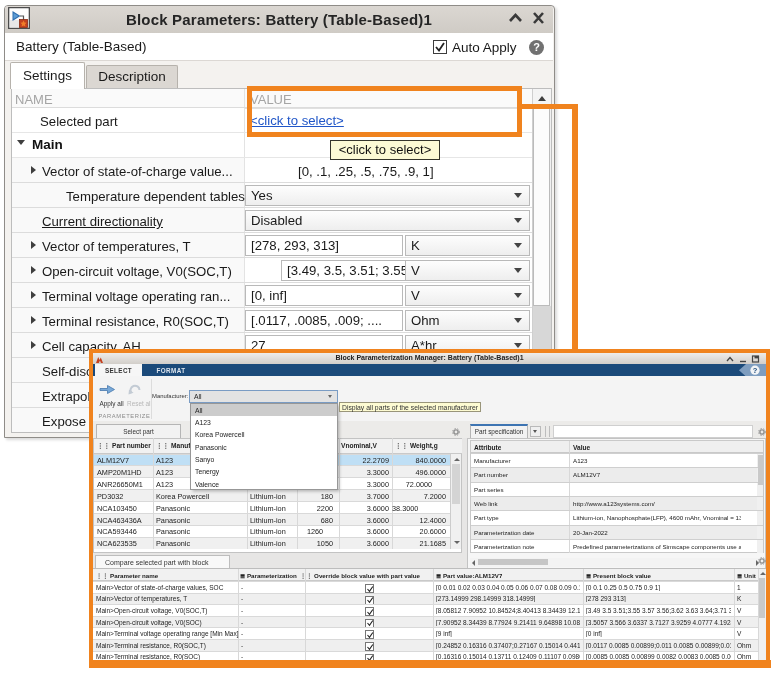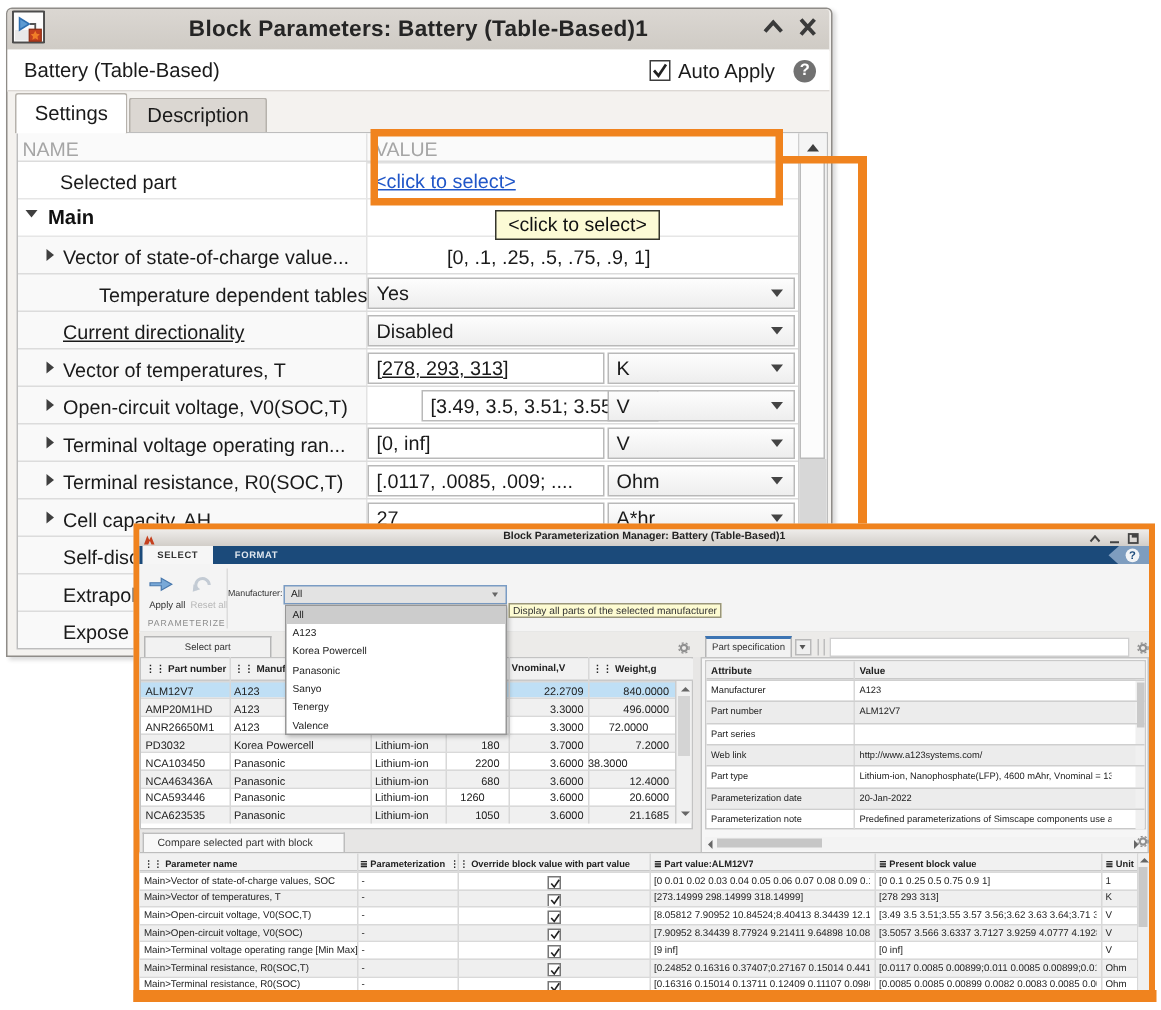--- a/index.html
+++ b/index.html
@@ -92,21 +92,21 @@
 <div class="a pname" style="left:42px;top:164px;">Vector of state-of-charge value...</div>
 <div class="a pname" style="left:250px;top:164px;padding-left:48px;">[0, .1, .25, .5, .75, .9, 1]</div>
 <div class="a pname" style="left:42px;top:189px;margin-left:24px;">Temperature dependent tables</div>
 <div class="a cbox" style="left:245px;top:185px;width:278px;height:19px;">Yes</div>
 <div class="a darr" style="left:514px;top:193px;"></div>
 <div class="a pname" style="left:42px;top:214px;text-decoration:underline;">Current directionality</div>
 <div class="a cbox" style="left:245px;top:210px;width:278px;height:19px;">Disabled</div>
 <div class="a darr" style="left:514px;top:218px;"></div>
 <div class="a tri" style="left:31px;top:241px;"></div>
 <div class="a pname" style="left:42px;top:239px;">Vector of temperatures, T</div>
-<div class="a ebox" style="left:245px;top:235px;width:151px;height:19px;text-decoration:underline;">[278, 293, 313]</div>
+<div class="a ebox" style="left:245px;top:235px;width:151px;height:19px;">[278, 293, 313]</div>
 <div class="a cbox" style="left:405px;top:235px;width:118px;height:19px;">K</div>
 <div class="a darr" style="left:514px;top:243px;"></div>
 <div class="a tri" style="left:31px;top:266px;"></div>
 <div class="a pname" style="left:42px;top:264px;">Open-circuit voltage, V0(SOC,T)</div>
 <div class="a ebox" style="left:245px;top:260px;width:151px;height:19px;margin-left:36px;">[3.49, 3.5, 3.51; 3.55,...</div>
 <div class="a cbox" style="left:405px;top:260px;width:118px;height:19px;">V</div>
 <div class="a darr" style="left:514px;top:268px;"></div>
 <div class="a tri" style="left:31px;top:291px;"></div>
 <div class="a pname" style="left:42px;top:289px;">Terminal voltage operating ran...</div>
 <div class="a ebox" style="left:245px;top:285px;width:151px;height:19px;">[0, inf]</div>

